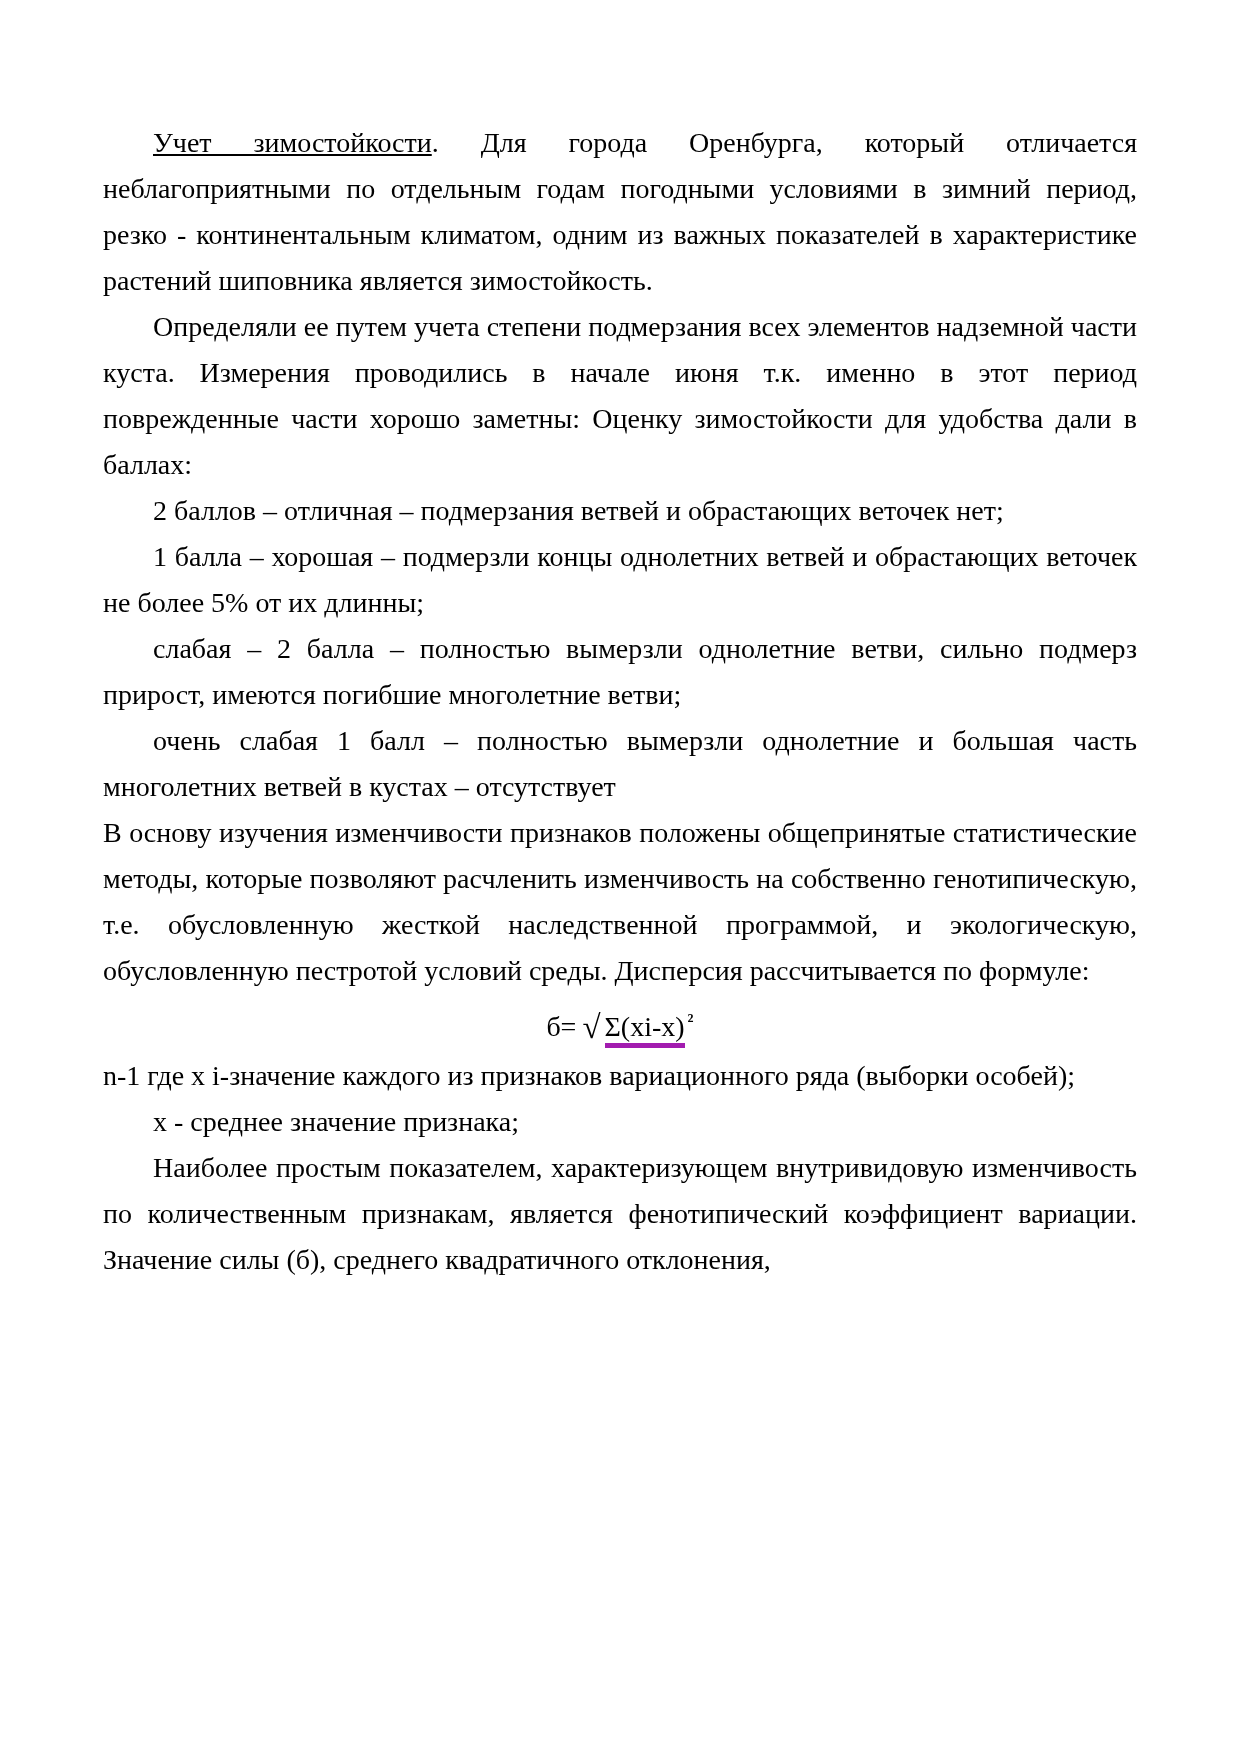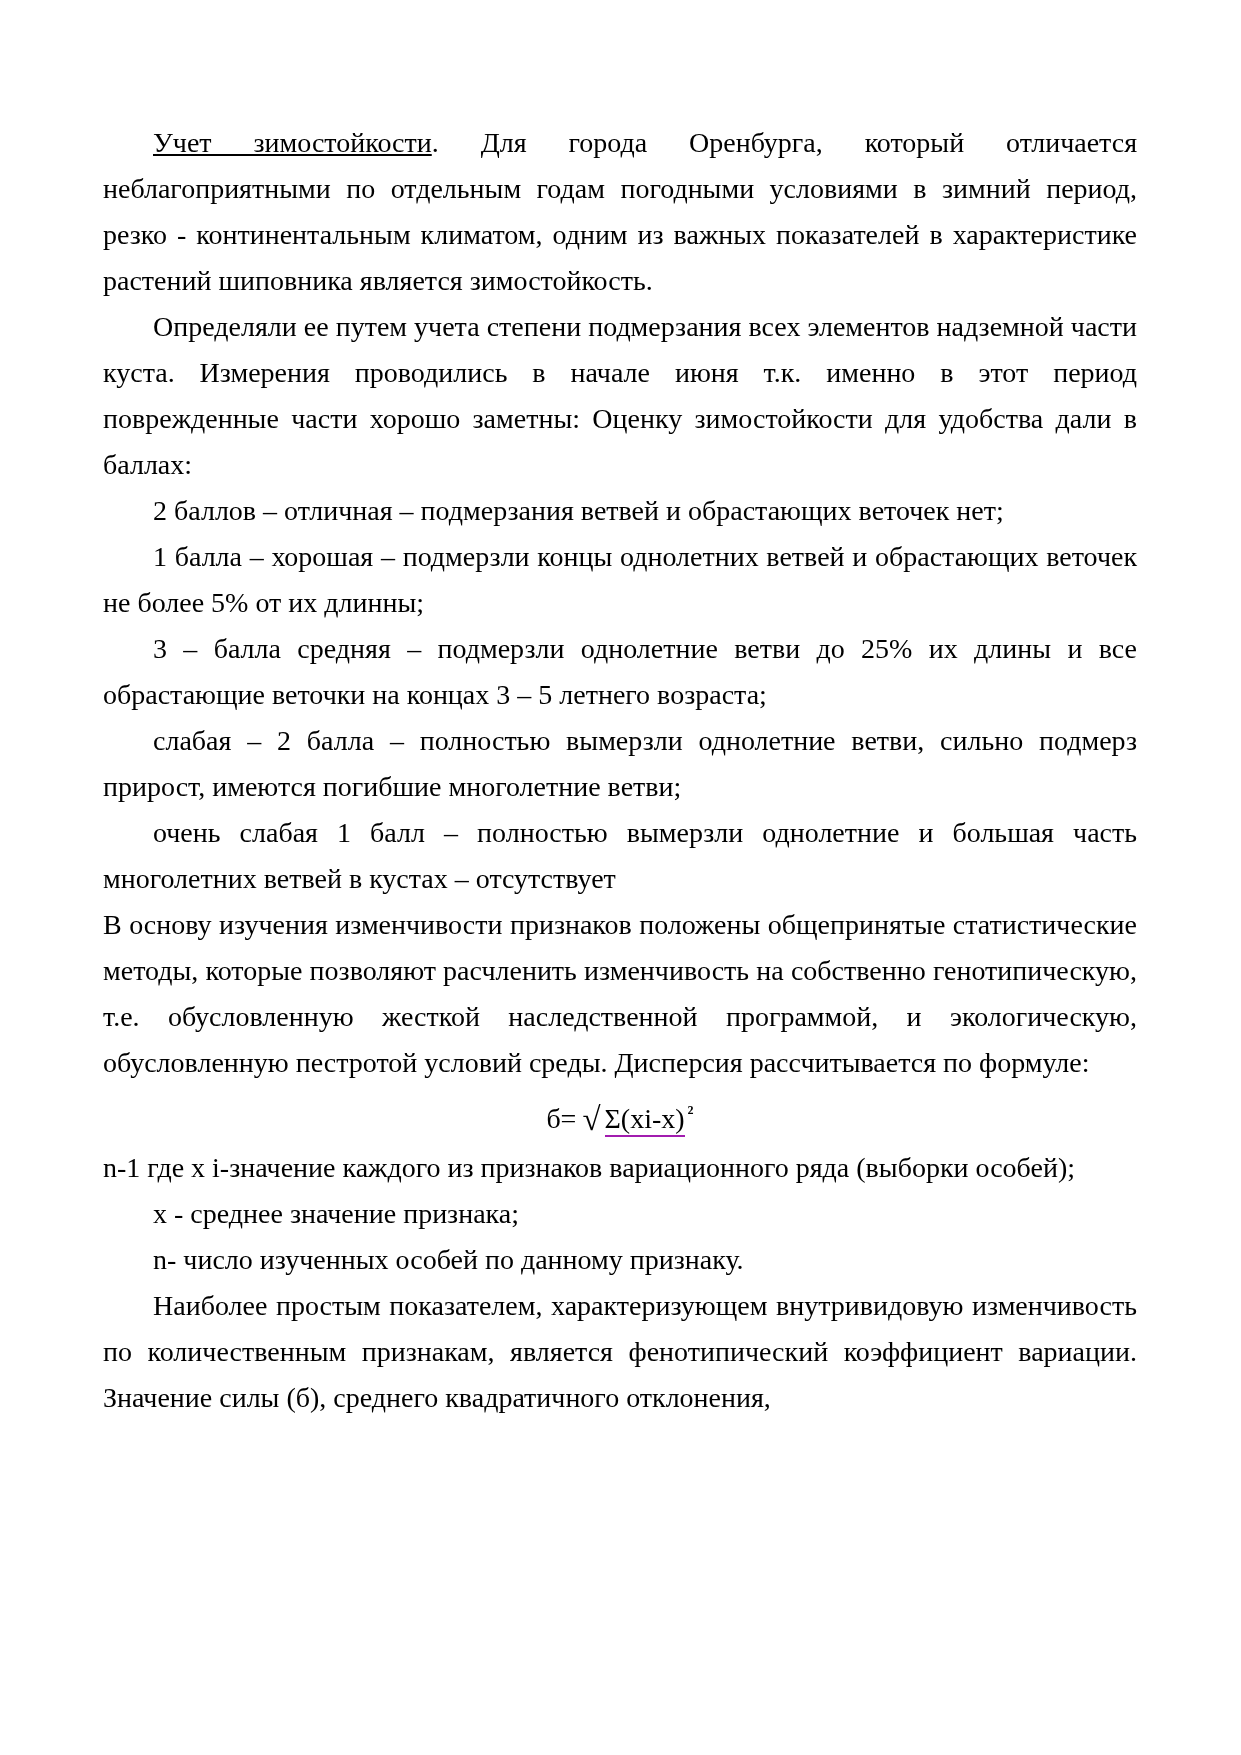--- a/index.html
+++ b/index.html
@@ -35,21 +35,21 @@
     line-height: 52px;
     text-align: center;
     color: #000000;
   }
   .formula-radical {
     font-size: 33px;
     vertical-align: -2px;
     padding: 0 4px 0 6px;
   }
   .formula-radicand {
-    border-bottom: 2px solid #a21caf;
+    border-bottom: 5px solid #a21caf;
     padding-bottom: 1px;
   }
   .formula-exponent {
     font-weight: bold;
     font-size: 20px;
     vertical-align: 9px;
     margin-left: 3px;
   }
 </style>
 </head>
@@ -58,32 +58,30 @@
 <div class="page">
 
   <p class="para indent"><span class="underlined-lead">Учет зимостойкости</span><span>. </span><span>Для города Оренбурга, который отличается неблагоприятными по отдельным годам погодными условиями в зимний период, резко - континентальным климатом, одним из важных показателей в характеристике растений шиповника является зимостойкость.</span></p>
 
   <p class="para indent">Определяли ее путем учета степени подмерзания всех элементов надземной части куста. Измерения проводились в начале июня т.к. именно в этот период поврежденные части хорошо заметны: Оценку зимостойкости для удобства дали в баллах:</p>
 
   <p class="para indent">2 баллов – отличная – подмерзания ветвей и обрастающих веточек нет;</p>
 
   <p class="para indent">1 балла – хорошая – подмерзли концы однолетних ветвей и обрастающих веточек не более 5% от их длинны;</p>
 
-  <p class="para indent">3 – балла средняя – подмерзли однолетние ветви до 25% их длины и все обрастающие веточки на концах 3 – 5 летнего возраста;</p>
 
   <p class="para indent">слабая – 2 балла – полностью вымерзли однолетние ветви, сильно подмерз прирост, имеются погибшие многолетние ветви;</p>
 
   <p class="para indent">очень слабая 1 балл – полностью вымерзли однолетние и большая часть многолетних ветвей в кустах – отсутствует</p>
 
 
   <p class="para noindent">В основу изучения изменчивости признаков положены общепринятые статистические методы, которые позволяют расчленить изменчивость на собственно генотипическую, т.е. обусловленную жесткой наследственной программой, и экологическую, обусловленную пестротой условий среды. Дисперсия рассчитывается по формуле:</p>
 
   <p class="formula-line"><span>б=</span><span class="formula-radical">√</span><span class="formula-radicand">Σ(xi-x)</span><span class="formula-exponent">²</span></p>
 
   <p class="para noindent">n-1 где x i-значение каждого из признаков вариационного ряда (выборки особей);</p>
 
   <p class="para indent">х - среднее значение признака;</p>
 
-  <p class="para indent">n- число изученных особей по данному признаку.</p>
 
   <p class="para indent">Наиболее простым показателем, характеризующем внутривидовую изменчивость по количественным признакам, является фенотипический коэффициент вариации. Значение силы (б), среднего квадратичного отклонения,</p>
 
 </div>
 
 </body></html>

